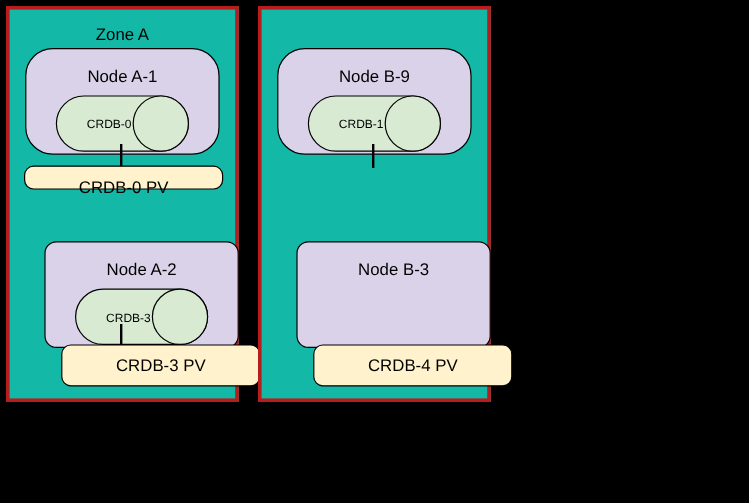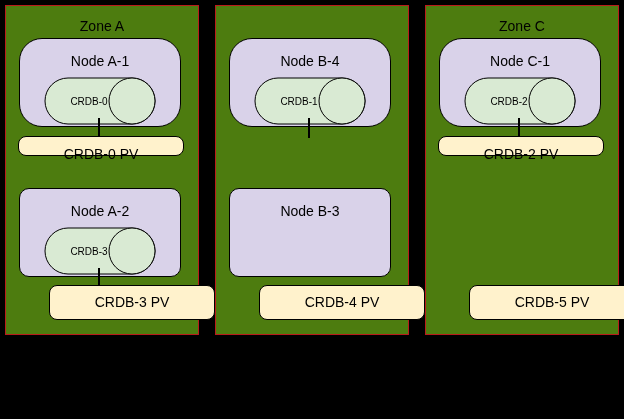--- a/index.html
+++ b/index.html
@@ -14,22 +14,22 @@
     background: #000000;
     overflow: hidden;
     font-family: "Liberation Sans", sans-serif;
     color: #000000;
   }
   .zone {
     position: absolute;
     top: 5px;
     width: 194px;
     height: 330px;
-    background: #4d7c0f;
-    border: 1px solid #b91c1c;
+    background: #14b8a6;
+    border: 3px solid #b91c1c;
     box-sizing: border-box;
   }
   .zone-a { left: 5px; }
   .zone-b { left: 215px; }
   .zone-c { left: 425px; }
   .zone-label {
     position: absolute;
     top: 12px;
     left: 0;
     width: 100%;
@@ -41,21 +41,21 @@
     position: absolute;
     left: 13px;
     width: 162px;
     height: 89px;
     background: #d9d2e9;
     border: 1px solid #000000;
     border-radius: 10px;
     box-sizing: border-box;
   }
   .node-row1 { top: 32px; border-radius: 23px; }
-  .node-row2 { top: 182px; }
+  .node-row2 { top: 193px; margin-left: 16px; }
   .node-label {
     position: absolute;
     top: 14px;
     left: 0;
     width: 100%;
     text-align: center;
     font-size: 14px;
     line-height: 16px;
   }
   .cylinder {
@@ -127,45 +127,29 @@
         <text x="45" y="28">CRDB-3</text>
       </svg>
     </div>
     <div class="connector connector-row2"></div>
     <div class="pv pv-row2">CRDB-3 PV</div>
   </div>
 
   <div class="zone zone-b">
 
     <div class="node node-row1">
-      <div class="node-label">Node B-4</div>
+      <div class="node-label">Node B-9</div>
       <svg class="cylinder" viewBox="0 0 112 48">
         <path d="M 24,1 A 23,23 0 0 0 24,47 L 88,47 A 23,23 0 0 0 88,1 Z"></path>
         <circle cx="88" cy="24" r="23"></circle>
         <text x="45" y="28">CRDB-1</text>
       </svg>
     </div>
     <div class="connector connector-row1"></div>
 
     <div class="node node-row2">
       <div class="node-label">Node B-3</div>
     </div>
     <div class="pv pv-row2">CRDB-4 PV</div>
   </div>
 
-  <div class="zone zone-c">
-    <div class="zone-label">Zone C</div>
-
-    <div class="node node-row1">
-      <div class="node-label">Node C-1</div>
-      <svg class="cylinder" viewBox="0 0 112 48">
-        <path d="M 24,1 A 23,23 0 0 0 24,47 L 88,47 A 23,23 0 0 0 88,1 Z"></path>
-        <circle cx="88" cy="24" r="23"></circle>
-        <text x="45" y="28">CRDB-2</text>
-      </svg>
-    </div>
-    <div class="connector connector-row1"></div>
-    <div class="pv pv-row1">CRDB-2 PV</div>
-
-    <div class="pv pv-row2">CRDB-5 PV</div>
-  </div>
 
 </div>
 
 </body></html>

